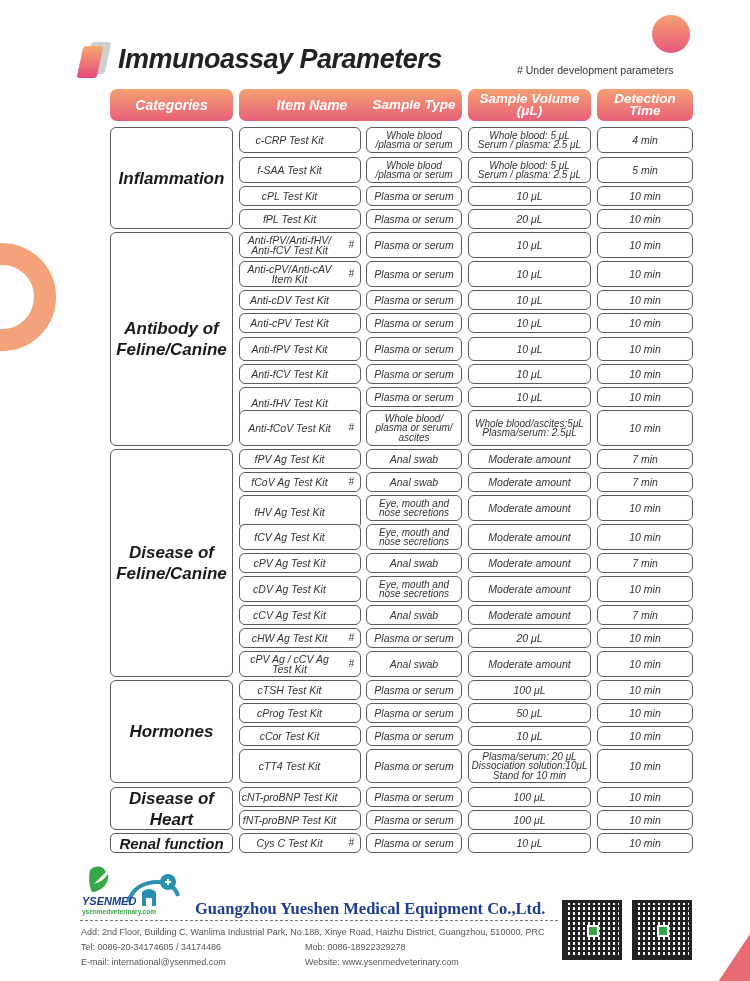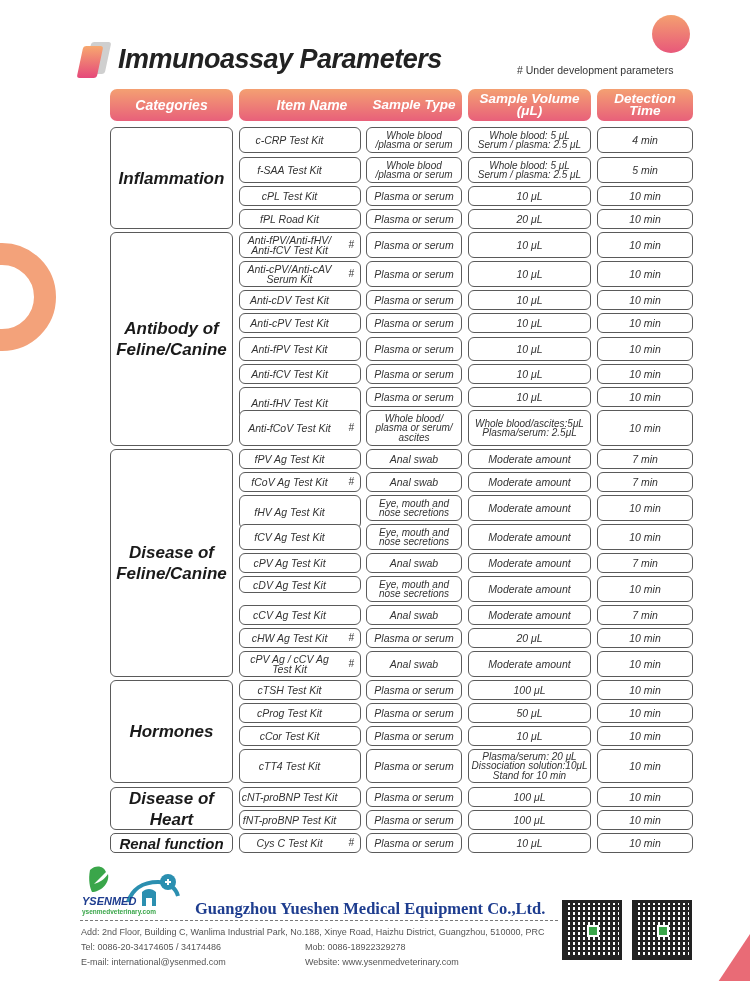--- a/index.html
+++ b/index.html
@@ -111,21 +111,21 @@
     <div class="cell " style="left: 366px; top: 186px; width: 96px; height: 20px;">
       <span style="white-space: pre-line;">Plasma or serum</span>
     </div>
     <div class="cell " style="left: 468px; top: 186px; width: 123px; height: 20px;">
       <span style="white-space: pre-line;">10 μL</span>
     </div>
     <div class="cell " style="left: 597px; top: 186px; width: 96px; height: 20px;">
       <span style="white-space: pre-line;">10 min</span>
     </div>
     <div class="cell item" style="left: 239px; top: 209px; width: 122px; height: 20px;">
-      <span style="white-space: pre-line;">fPL Road Kit</span>
+      <span style="white-space: pre-line;">fPL Test Kit</span>
     </div>
     <div class="cell " style="left: 366px; top: 209px; width: 96px; height: 20px;">
       <span style="white-space: pre-line;">Plasma or serum</span>
     </div>
     <div class="cell " style="left: 468px; top: 209px; width: 123px; height: 20px;">
       <span style="white-space: pre-line;">20 μL</span>
     </div>
     <div class="cell " style="left: 597px; top: 209px; width: 96px; height: 20px;">
       <span style="white-space: pre-line;">10 min</span>
     </div>
@@ -138,21 +138,21 @@
       <span style="white-space: pre-line;">Plasma or serum</span>
     </div>
     <div class="cell " style="left: 468px; top: 232px; width: 123px; height: 26px;">
       <span style="white-space: pre-line;">10 μL</span>
     </div>
     <div class="cell " style="left: 597px; top: 232px; width: 96px; height: 26px;">
       <span style="white-space: pre-line;">10 min</span>
     </div>
     <div class="cell item" style="left: 239px; top: 261px; width: 122px; height: 26px;">
       <span style="white-space: pre-line;">Anti-cPV/Anti-cAV
-Serum Kit</span>
+Item Kit</span>
       <span class="hash">#</span>
     </div>
     <div class="cell " style="left: 366px; top: 261px; width: 96px; height: 26px;">
       <span style="white-space: pre-line;">Plasma or serum</span>
     </div>
     <div class="cell " style="left: 468px; top: 261px; width: 123px; height: 26px;">
       <span style="white-space: pre-line;">10 μL</span>
     </div>
     <div class="cell " style="left: 597px; top: 261px; width: 96px; height: 26px;">
       <span style="white-space: pre-line;">10 min</span>
@@ -289,21 +289,21 @@
     </div>
     <div class="cell " style="left: 366px; top: 553px; width: 96px; height: 20px;">
       <span style="white-space: pre-line;">Anal swab</span>
     </div>
     <div class="cell " style="left: 468px; top: 553px; width: 123px; height: 20px;">
       <span style="white-space: pre-line;">Moderate amount</span>
     </div>
     <div class="cell " style="left: 597px; top: 553px; width: 96px; height: 20px;">
       <span style="white-space: pre-line;">7 min</span>
     </div>
-    <div class="cell item" style="left: 239px; top: 576px; width: 122px; height: 17px;">
+    <div class="cell item" style="left: 239px; top: 576px; width: 122px; height: 26px;">
       <span style="white-space: pre-line;">cDV Ag Test Kit</span>
     </div>
     <div class="cell small" style="left: 366px; top: 576px; width: 96px; height: 26px;">
       <span style="white-space: pre-line;">Eye, mouth and
 nose secretions</span>
     </div>
     <div class="cell " style="left: 468px; top: 576px; width: 123px; height: 26px;">
       <span style="white-space: pre-line;">Moderate amount</span>
     </div>
     <div class="cell " style="left: 597px; top: 576px; width: 96px; height: 26px;">

